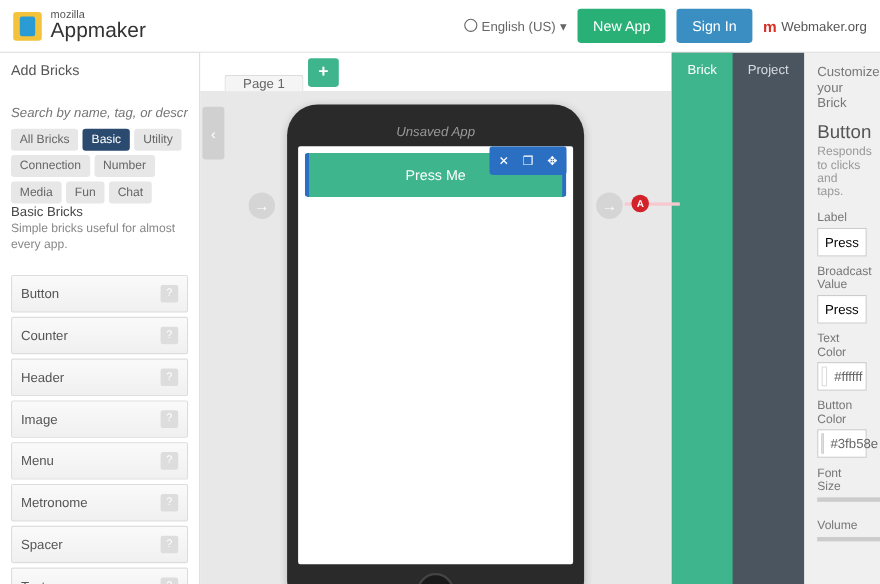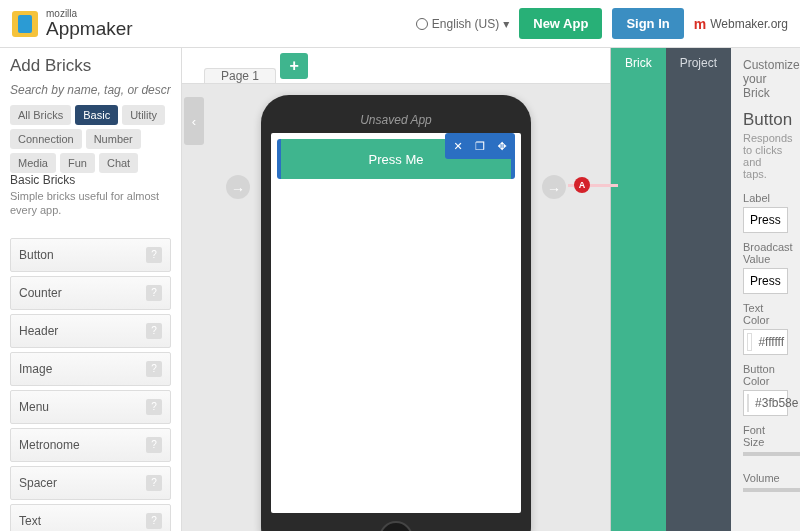--- a/index.html
+++ b/index.html
@@ -5,30 +5,30 @@
 *{box-sizing:border-box;margin:0;padding:0;font-family:-apple-system,BlinkMacSystemFont,"Segoe UI",Helvetica,Arial,sans-serif}
 body{width:800px;height:531px;overflow:hidden;background:#fff;color:#333;font-size:13px}
 .header{height:48px;border-bottom:1px solid #ddd;display:flex;align-items:center;padding:0 12px;justify-content:space-between}
 .logo-group{display:flex;align-items:center;gap:8px}
 .logo-icon{width:26px;height:26px;background:#f5c33b;border-radius:3px;position:relative;display:flex;align-items:center;justify-content:center}
 .logo-icon::before{content:"";width:14px;height:18px;background:#2b9bd4;border-radius:2px}
 .logo-text{display:flex;flex-direction:column;line-height:1}
 .logo-moz{font-size:10px;color:#555}
 .logo-app{font-size:19px;font-weight:400;color:#333}
 .header-right{display:flex;align-items:center;gap:10px}
-.lang{display:flex;align-items:center;gap:4px;color:#666;font-size:12px}
+.lang{display:flex;gap:4px;color:#666;font-size:12px}
 .globe{width:12px;height:12px;border:1px solid #666;border-radius:50%;position:relative}
-.btn{padding:8px 14px;border:none;border-radius:3px;font-size:13px;font-weight:700;cursor:pointer;color:#fff}
+.btn{padding:8px 14px;border:none;border-radius:3px;font-size:13px;font-weight:400;cursor:pointer;color:#fff}
 .btn-green{background:#28b077}
 .btn-blue{background:#3b8ec2}
 .webmaker{font-size:12px;color:#555;display:flex;align-items:center;gap:4px}
 .webmaker-m{color:#d93025;font-weight:700;font-size:14px}
 .main{display:flex;height:483px}
 .left{width:182px;border-right:1px solid #ddd;padding:8px 10px;overflow:hidden}
-.left h2{font-size:17px;font-weight:400;color:#555;margin-bottom:5px}
+.left h2{font-size:13px;font-weight:400;color:#555;margin-bottom:22px}
 .search{width:100%;border:none;background:transparent;font-size:12px;color:#999;font-style:italic;padding:2px 0 8px}
 .tags{display:flex;flex-wrap:wrap;gap:4px;}
 .tag{background:#e7e7e7;border:none;border-radius:3px;padding:4px 8px;font-size:11px;color:#666;cursor:pointer}
 .tag.active{background:#2b4a6f;color:#fff}
 .cat-title{font-size:12px;font-weight:400;color:#444;margin-bottom:2px}
 .cat-desc{font-size:11px;color:#888;margin-bottom:20px;line-height:1.3}
 .brick{border:1px solid #ddd;border-radius:2px;margin-bottom:4px;padding:8px 8px;display:flex;justify-content:space-between;align-items:center;background:linear-gradient(#fafafa,#f0f0f0);cursor:pointer}
 .brick-label{font-size:12px;color:#555}
 .brick-help{width:16px;height:16px;background:#ddd;border-radius:2px;color:#fff;font-size:10px;display:flex;align-items:center;justify-content:center}
 .center{flex:1;background:#e8e8e8;position:relative;display:flex;flex-direction:column}

